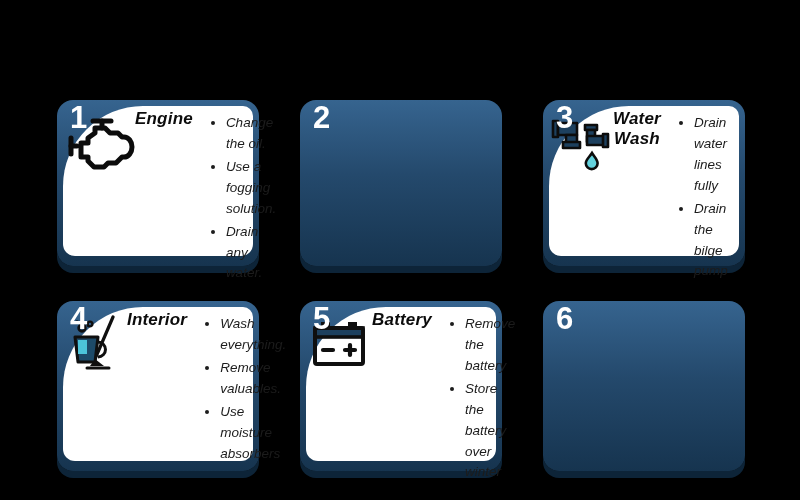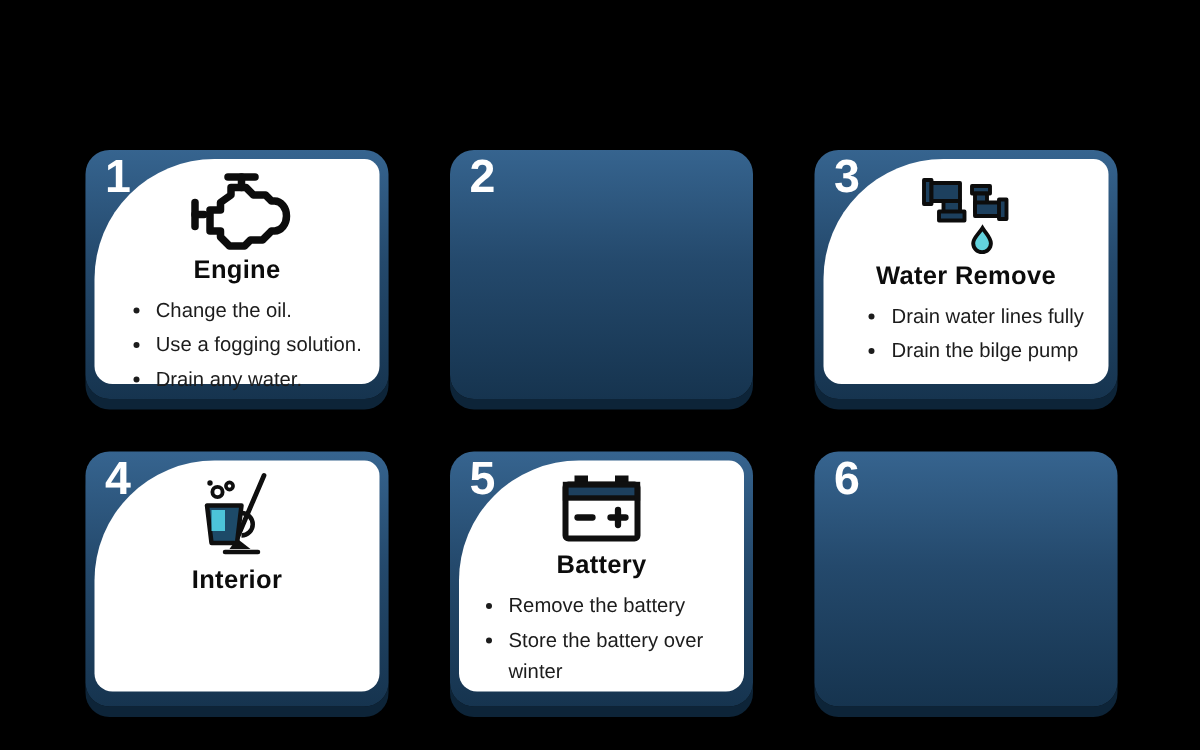--- a/index.html
+++ b/index.html
@@ -15,21 +15,21 @@
   .card{
     position:relative;border-radius:16px;
     background:linear-gradient(180deg,#36648f 0%,#24496c 45%,#16344f 100%);
     box-shadow:0 7px 0 #0d2438;
   }
   .card.row1{height:166px;}
   .card.row2{height:170px;}
   .inner{
     position:absolute;left:6px;right:6px;top:6px;bottom:10px;
     background:#ffffff;border-radius:80px 10px 12px 12px;
-    display:flex;flex-direction:column;align-items:center;
+    display:flex;align-items:flex-start;font-style:italic;
   }
   .num{
     position:absolute;top:1px;left:13px;z-index:2;
     color:#ffffff;font-size:31px;font-weight:bold;line-height:1.1;
   }
   .icon-wrap{
     height:60px;margin-top:7px;
     display:flex;justify-content:center;align-items:center;
   }
   .title{
@@ -86,21 +86,21 @@
               <rect x="17" y="21" width="11" height="8"></rect>
               <rect x="14" y="28" width="17" height="6"></rect>
               <rect x="36" y="11" width="12" height="5"></rect>
               <rect x="38" y="16" width="8" height="12"></rect>
               <rect x="38" y="22" width="17" height="9"></rect>
               <rect x="54" y="20" width="5" height="13"></rect>
             </g>
             <path d="M43 39 c2.6 4.2 5.6 6.6 5.6 10.2 a5.9 5.9 0 1 1 -11.8 0 c0 -3.6 3.5 -6 6.2 -10.2 z" fill="#63d2dd" stroke="#0c0c0c" stroke-width="2.6"></path>
           </svg>
         </div>
-        <div class="title">Water Remove</div>
+        <div class="title">Water Wash</div>
         <ul class="bullets">
           <li>Drain water lines fully</li>
           <li>Drain the bilge pump</li>
         </ul>
       </div>
     </div>
 
     <div class="card row2">
       <span class="num">4</span>
       <div class="inner">
@@ -111,20 +111,25 @@
             <path d="M24 53 h22" stroke="#0f0f0f" stroke-width="3" stroke-linecap="round"></path>
             <path d="M12 22 h23 l-3 25 H15 z" fill="#1d4a68" stroke="#0f0f0f" stroke-width="3" stroke-linejoin="round"></path>
             <rect x="15" y="25" width="9" height="14" fill="#4cc4d9"></rect>
             <path d="M35 27 a7.5 7.5 0 0 1 0 15" fill="none" stroke="#0f0f0f" stroke-width="3"></path>
             <circle cx="19" cy="13" r="3.4" fill="none" stroke="#0f0f0f" stroke-width="2.6"></circle>
             <circle cx="27" cy="9" r="2.4" fill="none" stroke="#0f0f0f" stroke-width="2.4"></circle>
             <circle cx="14" cy="7" r="1.8" fill="#0f0f0f"></circle>
           </svg>
         </div>
         <div class="title">Interior</div>
+        <ul class="bullets">
+          <li>Wash everything.</li>
+          <li>Remove valuables.</li>
+          <li>Use moisture absorbers</li>
+        </ul>
       </div>
     </div>
 
     <div class="card row2">
       <span class="num">5</span>
       <div class="inner">
         <div class="icon-wrap">
           <svg width="66" height="50" viewBox="0 0 66 50">
             <rect x="15" y="3" width="9" height="8" fill="#0f0f0f"></rect>
             <rect x="42" y="3" width="9" height="8" fill="#0f0f0f"></rect>

